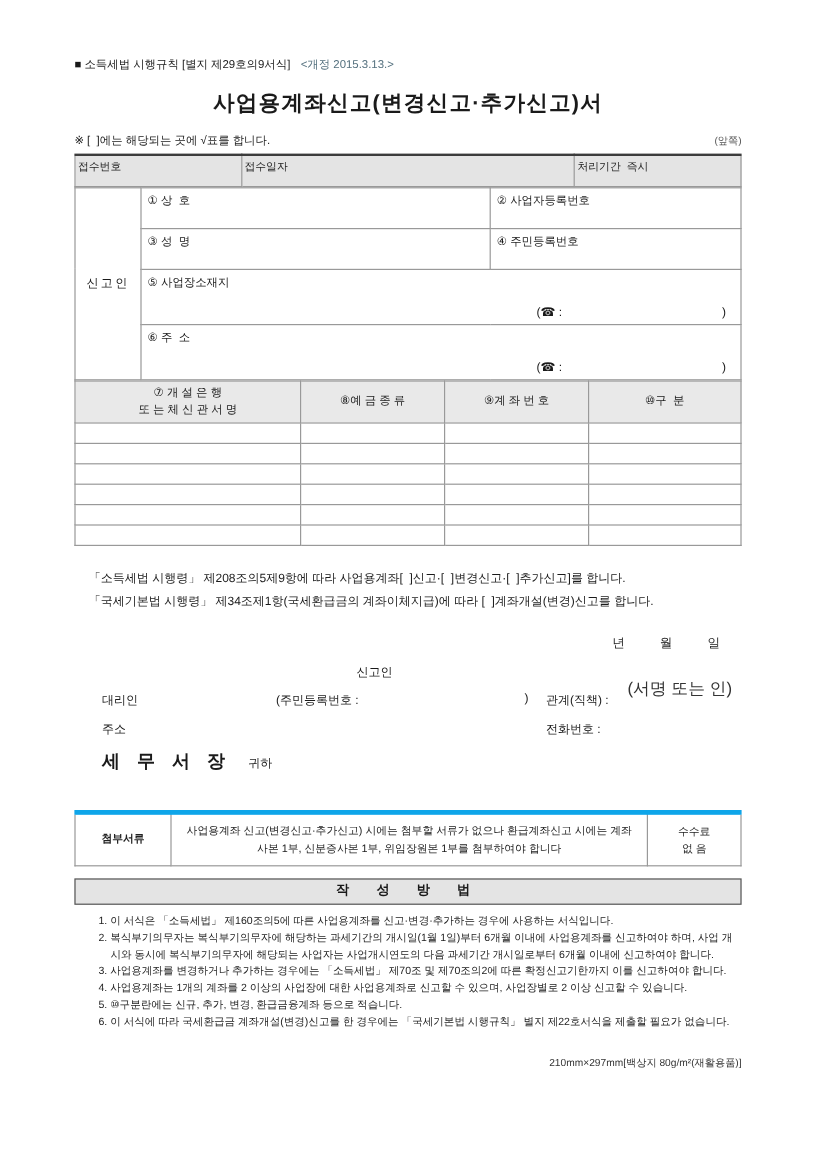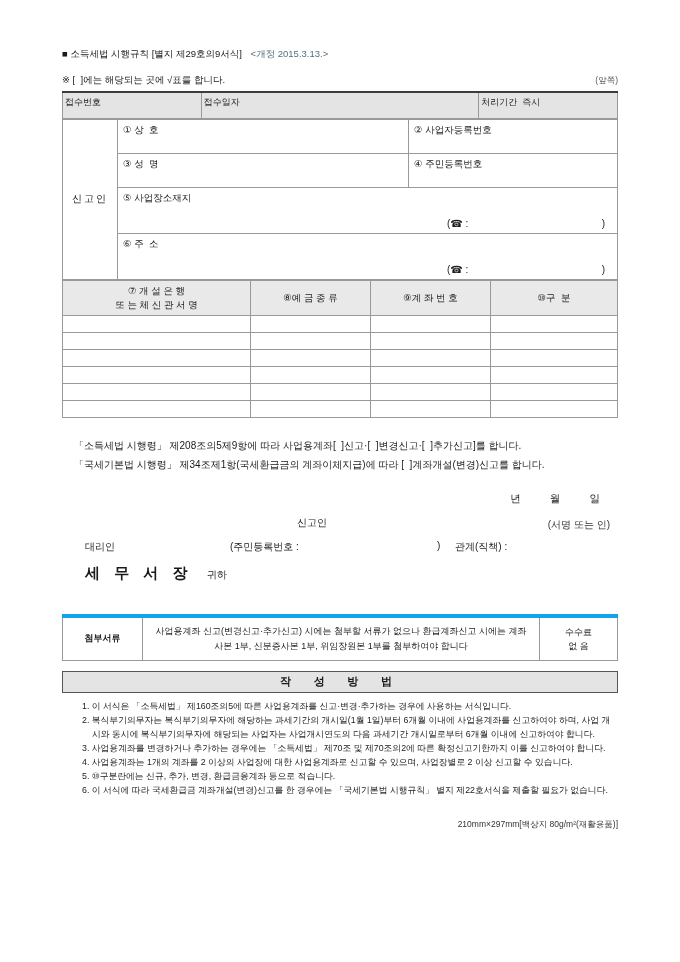--- a/index.html
+++ b/index.html
@@ -51,21 +51,21 @@
 
   
   .date-line { margin-top: 18px; text-align: right; padding-right: 18px; font-size: 10.5px; }
   .sig-line { position: relative; height: 14px; margin-top: 10px; font-size: 10px; }
   .sig-line .p { position: absolute; top: 0; white-space: nowrap; }
   .a1 { left: 23px; }
   .a2 { left: 168px; }
   .a3 { left: 375px; }
   .a4 { left: 393px; text-align: right; }
   .center-label { position: absolute; left: 235px; top: 0; }
-  .sign-note { position: absolute; right: 8px; top: 2px; font-size: 10px; color: #333; }
+  .sign-note { position: absolute; right: 8px; top: 12px; font-size: 14px; color: #333; }
 
   .recipient-line { margin-top: 10px; height: 20px; padding-left: 23px; }
   .recipient { font-size: 15px; font-weight: bold; letter-spacing: 5px; }
   .recipient-suffix { font-size: 10px; margin-left: 10px; }
 
   
   .attachment { margin-top: 30px; border-top: 4px solid #0ea5e9; }
   .attachment td { font-size: 9px; vertical-align: middle; }
   .att-label { text-align: center; font-weight: bold; color: #222; }
   .att-text { padding: 6px 10px; line-height: 15px; text-align: center; }
@@ -82,20 +82,21 @@
 </head>
 <body>
 
 <div class="page">
 
   <div class="reg-line">
     <span>■ 소득세법 시행규칙 [별지 제29호의9서식]</span>
     <span class="revision">&lt;개정 2015.3.13.&gt;</span>
   </div>
 
+  <div class="title">사업용계좌신고(변경신고·추가신고)서</div>
 
   <div class="note-line">
     <span class="pre">※ [  ]에는 해당되는 곳에 √표를 합니다.</span>
     <span class="front">(앞쪽)</span>
   </div>
 
   <table class="receipt">
     <colgroup>
         <col style="width:25%">
         <col style="width:50%">
@@ -219,20 +220,24 @@
     <span class="sign-note">(서명 또는 인)</span>
   </div>
 
   <div class="sig-line">
     <span class="p a1">대리인</span>
     <span class="p a2">(주민등록번호 :</span>
     <span class="p a3">)</span>
     <span class="p a4">관계(직책) :</span>
   </div>
 
+  <div class="sig-line">
+    <span class="p a1">주소</span>
+    <span class="p a4">전화번호 :</span>
+  </div>
 
   <div class="recipient-line">
     <span class="recipient">세 무 서 장</span>
     <span class="recipient-suffix">귀하</span>
   </div>
 
   <table class="attachment">
     <colgroup>
         <col style="width:80px">
         <col>

